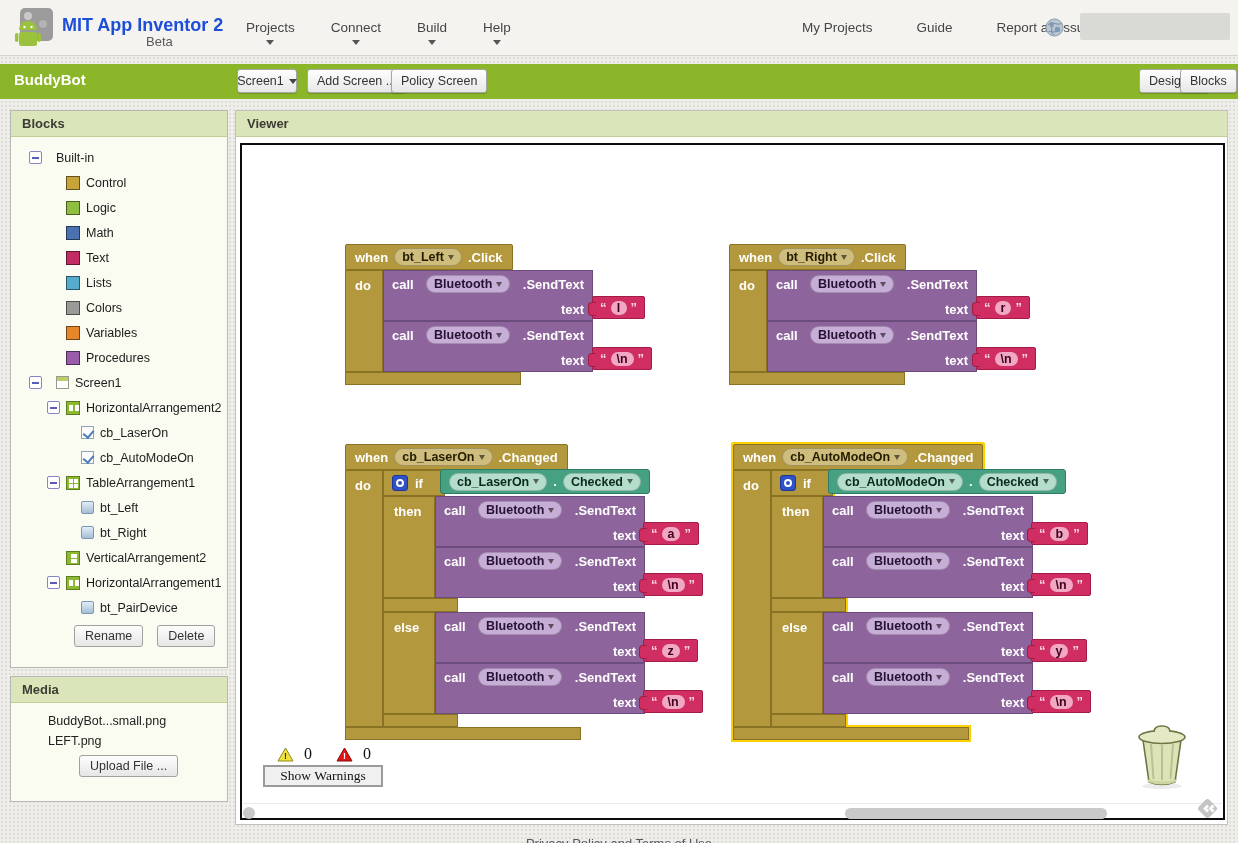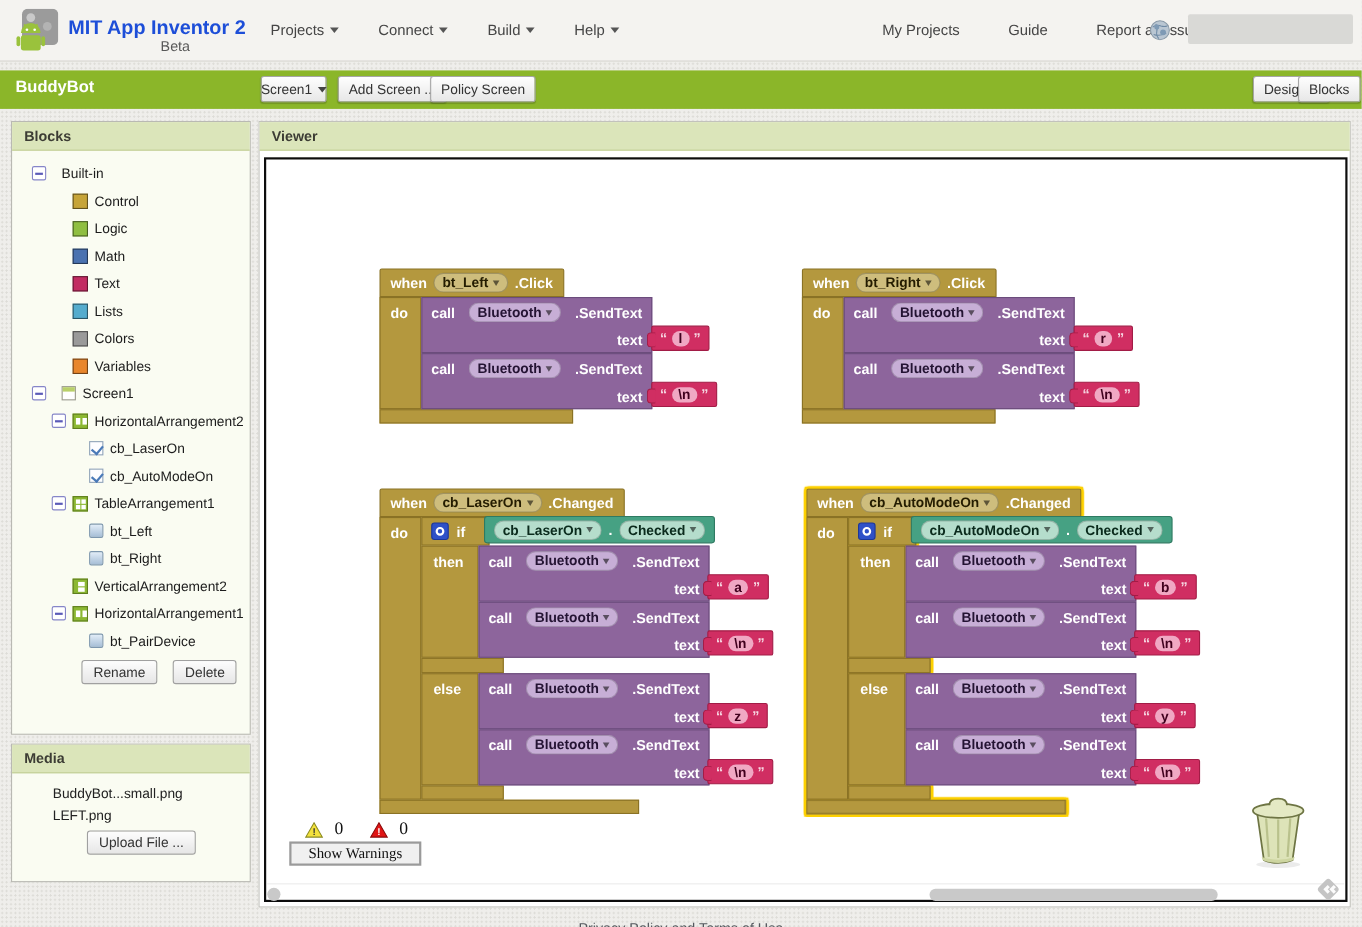--- a/index.html
+++ b/index.html
@@ -10,21 +10,21 @@
          background-image:radial-gradient(#dddcd7 1px, transparent 1px);
          background-size:4px 4px; }
 
   
   .tophdr { position:absolute; left:0; top:0; width:1238px; height:56px;
             background:#f4f3f0; border-bottom:1px solid #d6d4d0; }
   .logo { position:absolute; left:13px; top:8px; width:40px; height:40px; }
   .apptitle { position:absolute; left:62px; top:15px; font-size:18px; font-weight:600; color:#1d4ed8; }
   .beta { position:absolute; left:146px; top:34px; font-size:13px; color:#585858; }
   .navmenus { position:absolute; left:246px; top:20px; display:flex; gap:36px; }
-  .navitem { font-size:13.5px; color:#454545; cursor:pointer; display:flex; align-items:center; gap:5px;}
+  .navitem { font-size:13.5px; color:#454545; cursor:pointer; display:flex; align-items:center; gap:5px;flex-direction:column;}
   .caret { display:inline-block; width:0; height:0; border-left:4px solid transparent;
            border-right:4px solid transparent; border-top:5px solid #555; }
   .navlinks { position:absolute; left:786px; top:20px; display:flex; gap:28px; }
   .navlink { font-size:13.5px; color:#454545; cursor:pointer;margin-left:16px; }
   .globe { position:absolute; left:1045px; top:18px; width:19px; height:19px; }
   .userbox { position:absolute; left:1080px; top:13px; width:150px; height:27px;
              background:#d9d9d6; border-radius:2px; }
 
   
   .greenbar { position:absolute; left:0; top:64px; width:1238px; height:35px; background:#8bb629; }
@@ -228,20 +228,24 @@
           <span>Lists</span>
         </div>
       <div class="trow ind-b">
           <span class="swatch" style="background-color: rgb(154, 154, 154);"></span>
           <span>Colors</span>
         </div>
       <div class="trow ind-b">
           <span class="swatch" style="background-color: rgb(232, 134, 44);"></span>
           <span>Variables</span>
         </div>
+      <div class="trow ind-b">
+          <span class="swatch" style="background-color: rgb(154, 91, 168);"></span>
+          <span>Procedures</span>
+        </div>
       <div class="trow ind-a">
         <span class="collapsebox"></span>
         <span class="scricon" style="margin-left:8px;"></span>
         <span>Screen1</span>
       </div>
       <div class="trow ind-c">
         <span class="collapsebox"></span>
         <span class="arric h">
             <i></i>
             <i></i>

